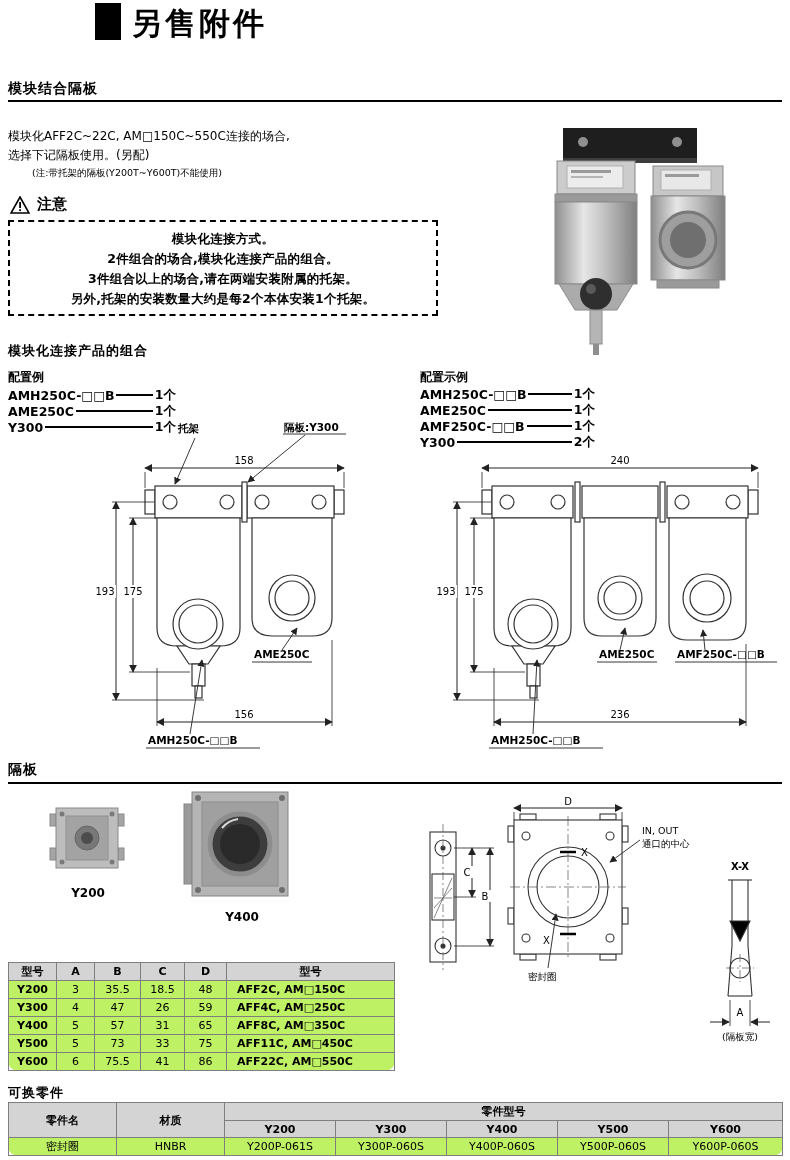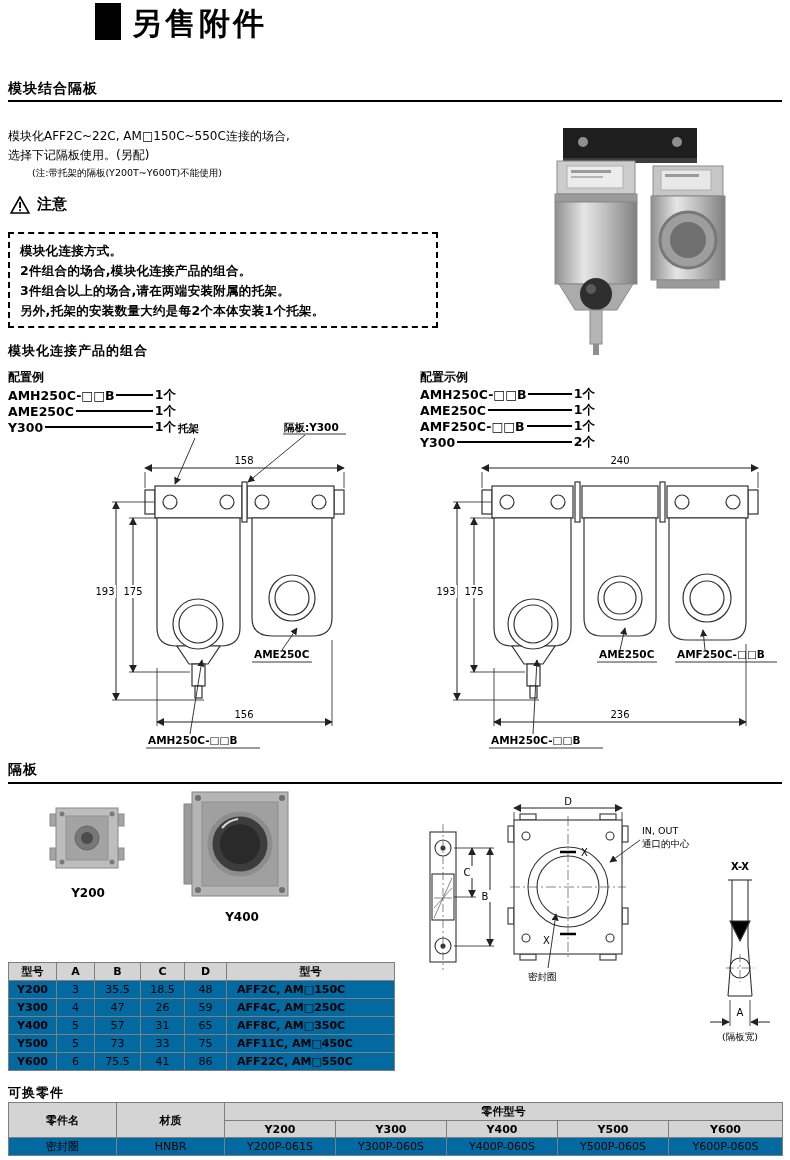--- a/index.html
+++ b/index.html
@@ -24,21 +24,21 @@
   .warn-box { width:430px; border:2px dashed #000; padding:7px 10px 5px; }
   .warn-box .wl { font-size:12.5px; font-weight:bold; line-height:20px; letter-spacing:0.3px; white-space:nowrap; }
 
   .cfg-title { font-size:12px; font-weight:bold; }
   .cfg-list  { }
   .cfg-item { display:flex; align-items:center; height:16px; font-size:12.5px; font-weight:bold; white-space:nowrap; }
   .cfg-item .leader { flex:1; border-top:2px solid #000; margin:0 2px; min-width:6px; }
 
   .plate-label { font-size:12px; font-weight:bold; text-align:center; }
 
-  table { border-collapse:collapse; background:#0369a1; }
+  table { border-collapse:collapse; background:#bef264;border-radius:10px; }
   th,td { border:1px solid #7e7e7e; }
   th { background:#d4d4d4; font-weight:bold; }
 
   .dim-table { font-size:11px; border:1px solid #444; }
   .dim-table th, .dim-table td { height:18px; text-align:center; padding:1px 4px; }
   .dim-table th:nth-child(1){width:48px} .dim-table th:nth-child(2){width:38px}
   .dim-table th:nth-child(3){width:46px} .dim-table th:nth-child(4){width:44px}
   .dim-table th:nth-child(5){width:42px} .dim-table th:nth-child(6){width:168px}
   .dim-table td.model { font-weight:bold; }
   .dim-table td.compat { font-weight:bold; text-align:left; padding-left:10px; }
@@ -71,21 +71,21 @@
   <div class="abs intro-note" style="left:8px; top:167px;margin-left:24px;">(注:带托架的隔板(Y200T~Y600T)不能使用)</div>
 
   <div class="abs warn-head" style="left:10px; top:195px;">
     <svg width="20" height="18" viewBox="0 0 20 18">
       <polygon points="10,1 19,17 1,17" fill="none" stroke="#000" stroke-width="1.6"></polygon>
       <rect x="9.2" y="6" width="1.8" height="6" fill="#000"></rect>
       <rect x="9.2" y="13.3" width="1.8" height="1.8" fill="#000"></rect>
     </svg>
     <span>注意</span>
   </div>
-  <div class="abs warn-box" style="left:8px; top:232px;">
+  <div class="abs warn-box" style="left:8px; top:220px;text-align:center;">
     <div class="wl">模块化连接方式。</div>
     <div class="wl">2件组合的场合,模块化连接产品的组合。</div>
     <div class="wl">3件组合以上的场合,请在两端安装附属的托架。</div>
     <div class="wl">另外,托架的安装数量大约是每2个本体安装1个托架。</div>
   </div>
 
   <svg class="abs" style="left:525px; top:120px;" width="210" height="248" viewBox="0 0 210 248">
     <defs>
       <linearGradient id="gphoto" x1="0" y1="0" x2="1" y2="0">
         <stop offset="0" stop-color="#8f8f8f"></stop>

